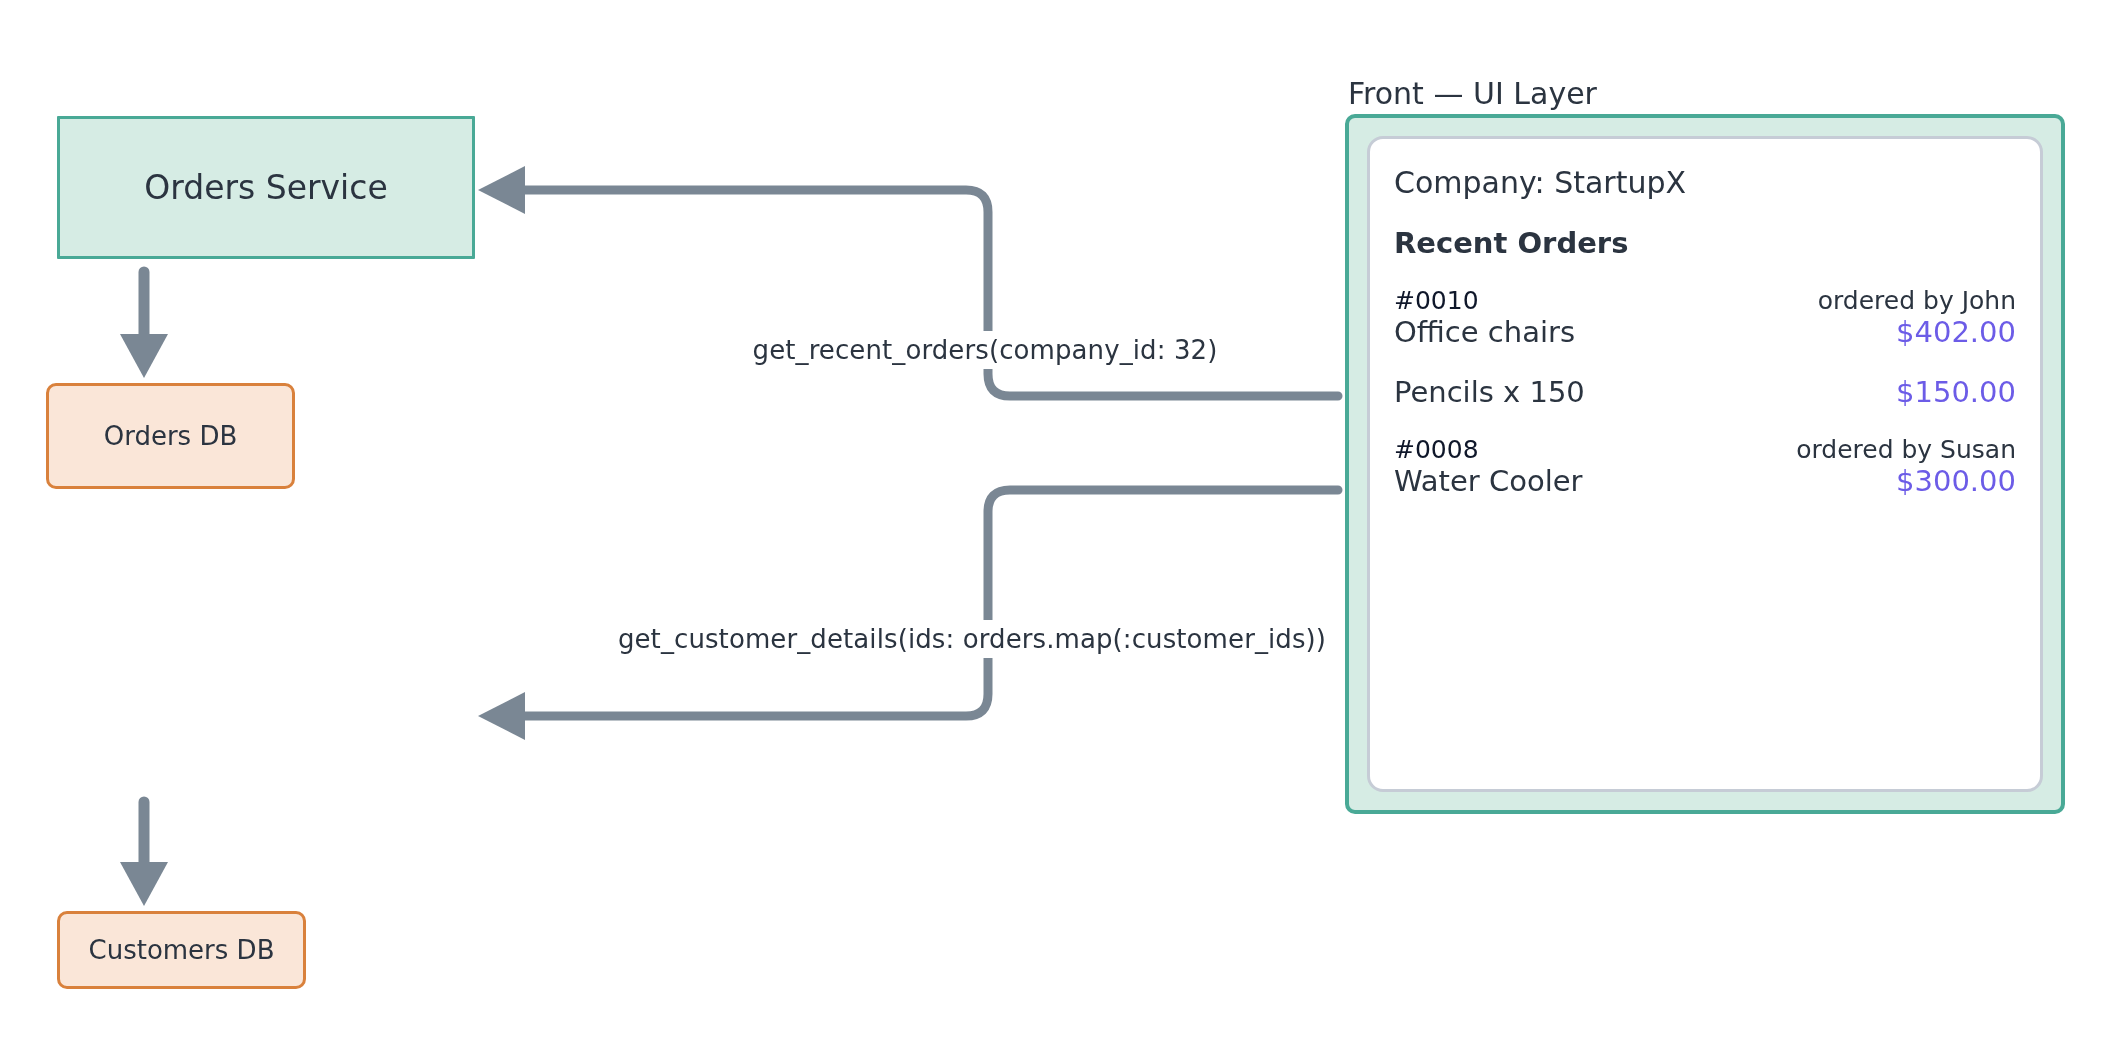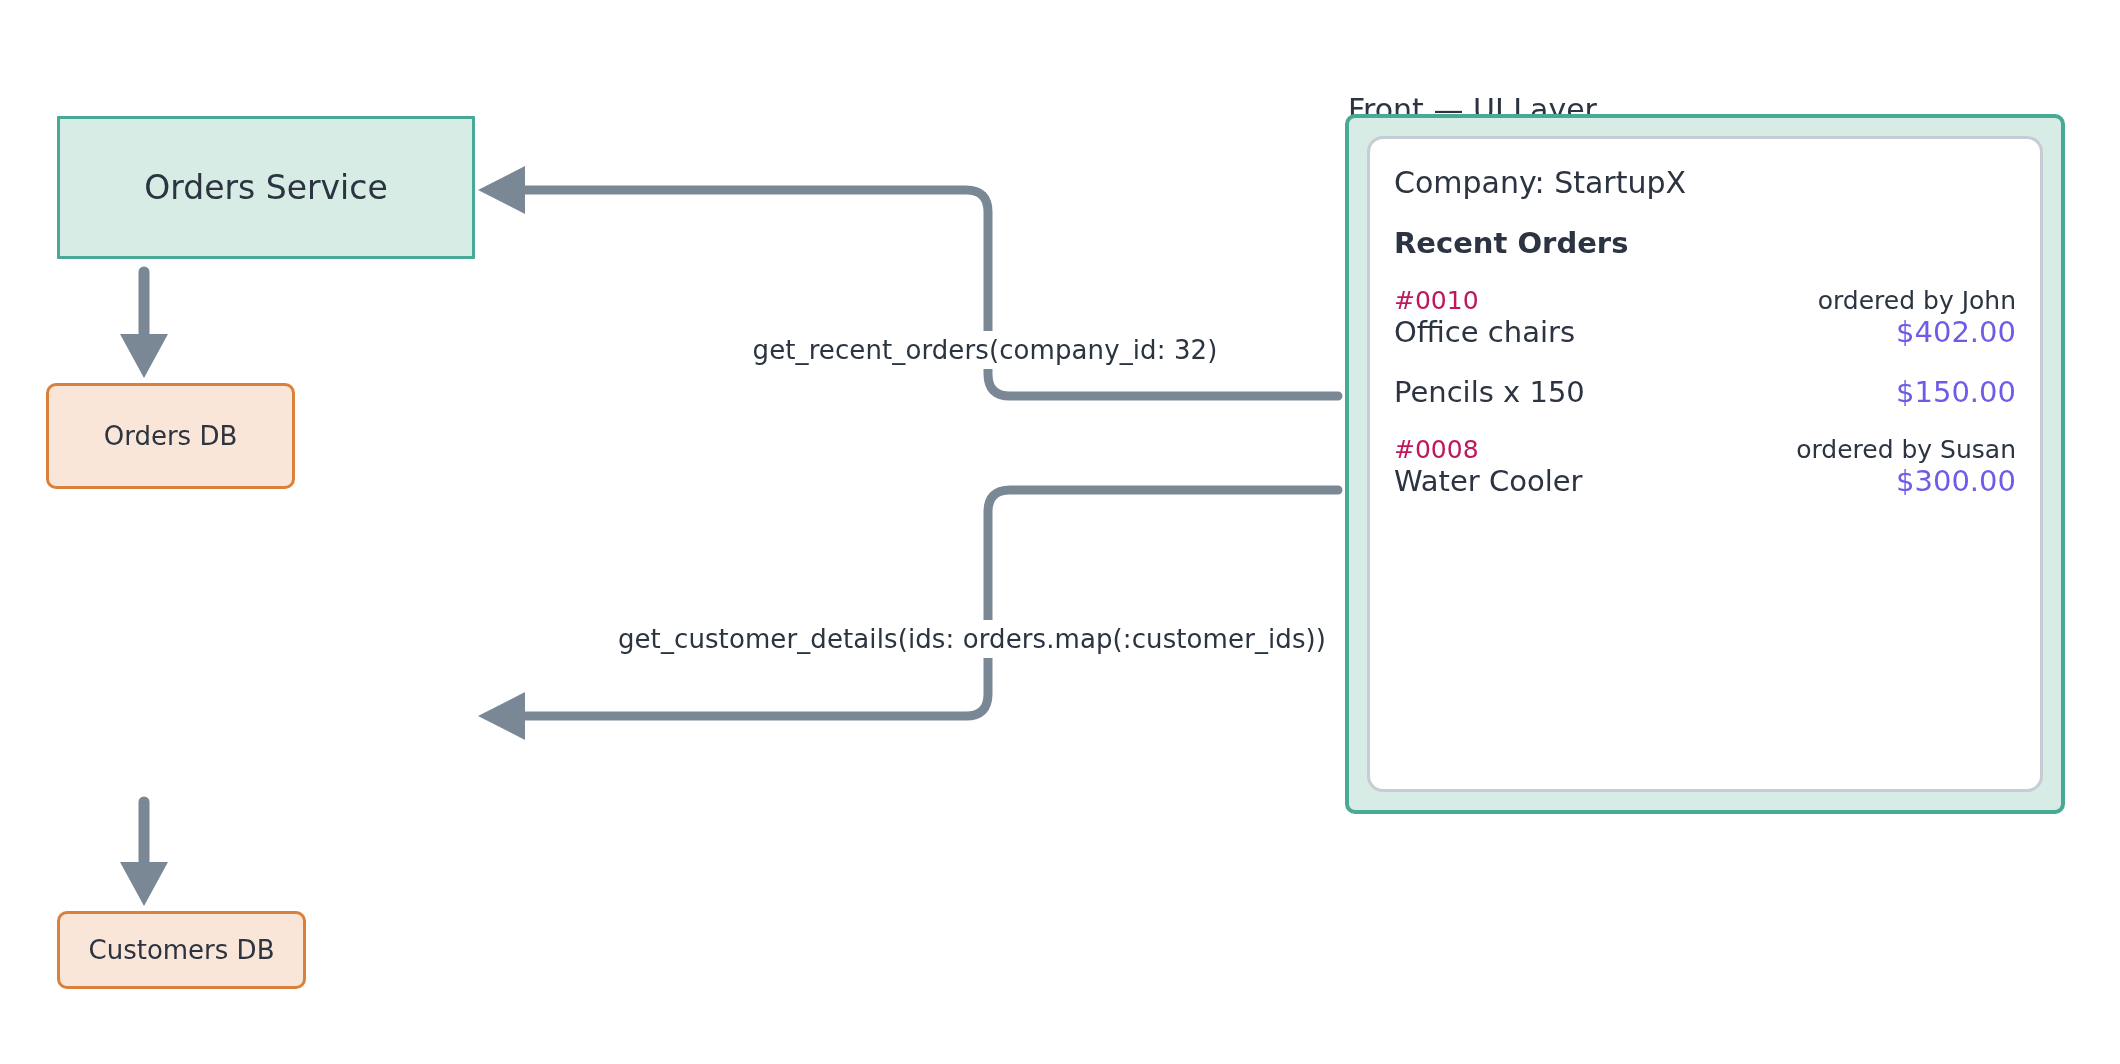--- a/index.html
+++ b/index.html
@@ -69,21 +69,21 @@
     letter-spacing: .1px;
     margin-top: 37px;
   }
   #label-orders    { left: 985px; top: 313px; }
   #label-customers { left: 972px; top: 602px; }
 
   
   #ui-panel-title {
     position: absolute;
     left: 1348px;
-    top: 92px;
+    top: 76px;
     font-size: 30px;
     color: #2b3440;
     white-space: nowrap;
   }
   #ui-panel {
     position: absolute;
     left: 1345px;
     top: 114px;
     width: 720px;
     height: 700px;
@@ -119,21 +119,21 @@
   }
 
   .order-row { margin-bottom: 26px; }
   .order-line {
     display: flex;
     justify-content: space-between;
     align-items: baseline;
   }
   .order-id {
     font-size: 25px;
-    color: #be185d;
+    color: #0f172a;
   }
   .order-by {
     font-size: 25px;
     color: #2b3440;
   }
   .order-item {
     font-size: 29px;
     color: #2b3440;
   }
   .order-amount {

